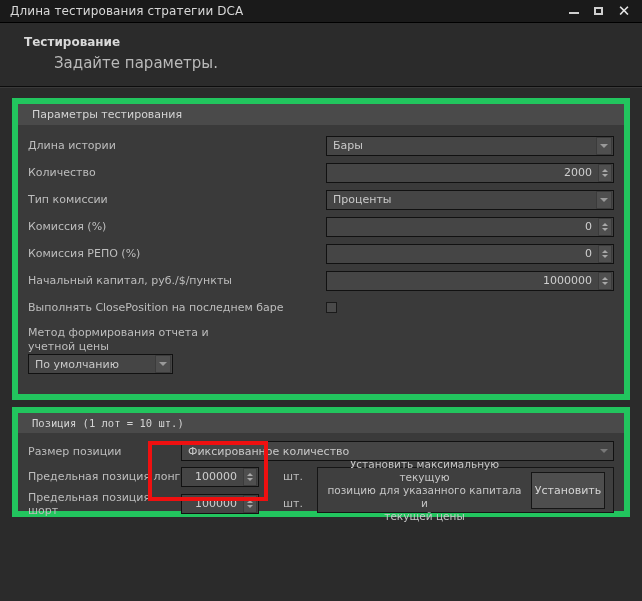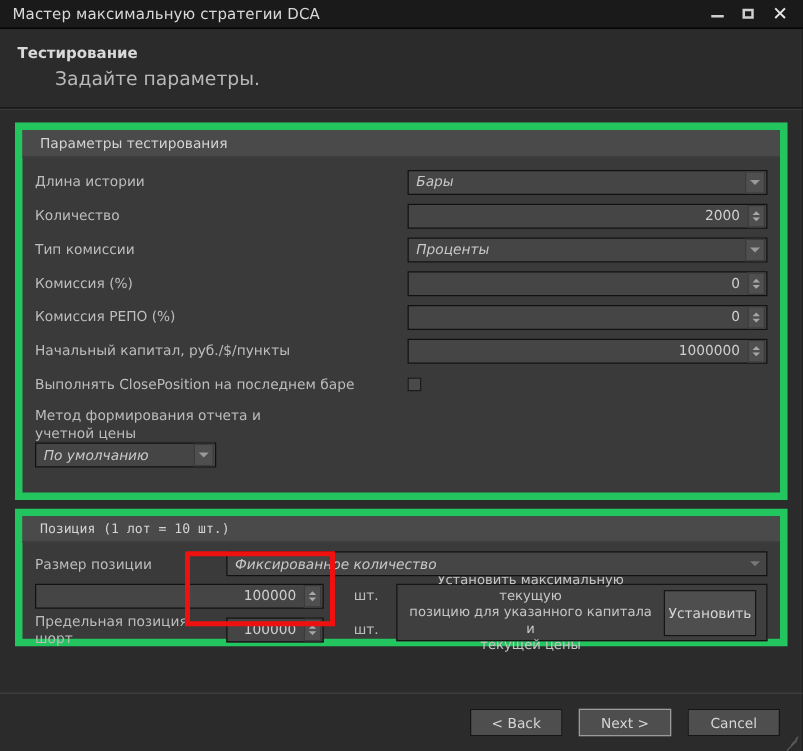--- a/index.html
+++ b/index.html
@@ -32,21 +32,21 @@
   .win-btns{margin-left:auto;display:flex;align-items:center;gap:11px;padding-right:5px;}
   .win-btn{width:14px;height:14px;position:relative;cursor:default;}
   .wb-min::after{content:"";position:absolute;left:2px;top:8px;width:10px;height:2px;background:#cfcfcf;}
   .wb-max::after{content:"";position:absolute;left:2px;top:3px;width:9px;height:8px;border:2px solid #cfcfcf;box-sizing:border-box;}
   .wb-close{font-size:15px;line-height:14px;color:#e8e8e8;text-align:center;font-family:"DejaVu Sans",sans-serif;}
 
   
   .header-band{
     background:#2b2b2b;
     border-bottom:1px solid #0c0c0c;
-    padding:12px 0 14px 14px;
+    padding:12px 0 14px 24px;
     min-height:54px;box-sizing:border-box;
   }
   .header-title{font-size:12px;font-weight:bold;color:#d9d9d9;margin-bottom:5px;}
   .header-sub{font-size:15px;color:#b9b9b9;padding-left:30px;}
 
   
   .body-area{
     flex:1;
     background:#2b2b2b;
     border-top:1px solid #3a3a3a;
@@ -77,21 +77,20 @@
     color:#bdbdbd;font-size:11px;line-height:14px;
   }
   .row-ctl{flex:1;display:flex;align-items:center;}
 
   
   .combo{
     height:20px;background:#454545;border:1px solid #111;
     display:flex;align-items:center;box-sizing:border-box;
     color:#c9c9c9;font-size:11px;flex:1;
     position:relative;
-    font-style:italic;
   }
   .combo .cv{padding-left:6px;flex:1;white-space:nowrap;overflow:hidden;}
   .combo .arrow{
     width:16px;height:18px;margin-right:1px;background:#4f4f4f;
     border:1px solid #3b3b3b;box-sizing:border-box;
     display:flex;align-items:center;justify-content:center;
   }
   .tri-down{width:0;height:0;border-left:4px solid transparent;border-right:4px solid transparent;border-top:4px solid #9a9a9a;}
 
   .spin{
@@ -162,21 +161,21 @@
   .grip i:nth-child(1){width:11px;right:0;bottom:2px;}
   .grip i:nth-child(2){width:7px;right:0;bottom:5px;}
   .grip i:nth-child(3){width:3px;right:0;bottom:8px;}
 </style>
 </head>
 <body>
 
 <div class="window">
 
   <div class="titlebar">
-    <div class="title-text">Мастер максимальную стратегии DCA</div>
+    <div class="title-text">Длина тестирования стратегии DCA</div>
     <div class="win-btns">
       <div class="win-btn wb-min"></div>
       <div class="win-btn wb-max"></div>
       <div class="win-btn wb-close">✕</div>
     </div>
   </div>
 
   <div class="header-band">
     <div class="header-title">Тестирование</div>
     <div class="header-sub">Задайте параметры.</div>
@@ -300,20 +299,21 @@
             <span class="cv">Фиксированное количество</span>
             <span class="arrow" style="background:transparent;border:none;">
                 <i class="tri-down" style="border-top-color:#787878;"></i>
               </span>
           </div>
         </div>
 
         <div style="display:flex;align-items:flex-start;">
           <div style="flex:0 0 auto;">
             <div class="pos-row" style="min-height:27px;">
+              <div class="pos-label">Предельная позиция лонг</div>
               <div class="spin small-spin">
                 <span class="sv">100000</span>
                 <span class="sbtns">
                     <i class="tri-up-s"></i>
                     <i class="tri-dn-s"></i>
                   </span>
               </div>
               <span class="units">шт.</span>
             </div>
             <div class="pos-row" style="min-height:27px;">
@@ -339,24 +339,14 @@
           </div>
         </div>
 
       </div>
     </div>
 
     <div class="red-rect" style="left: 148px; top: 353px; width: 120px; height: 60px; border-color: rgb(239, 16, 16);"></div>
 
   </div>
 
-  <div class="footer">
-    <div class="btn btn-nav">&lt; Back</div>
-    <div class="btn btn-nav primary">Next &gt;</div>
-    <div class="btn btn-nav">Cancel</div>
-    <div class="grip">
-        <i></i>
-        <i></i>
-        <i></i>
-      </div>
-  </div>
 
 </div>
 
 </body></html>

